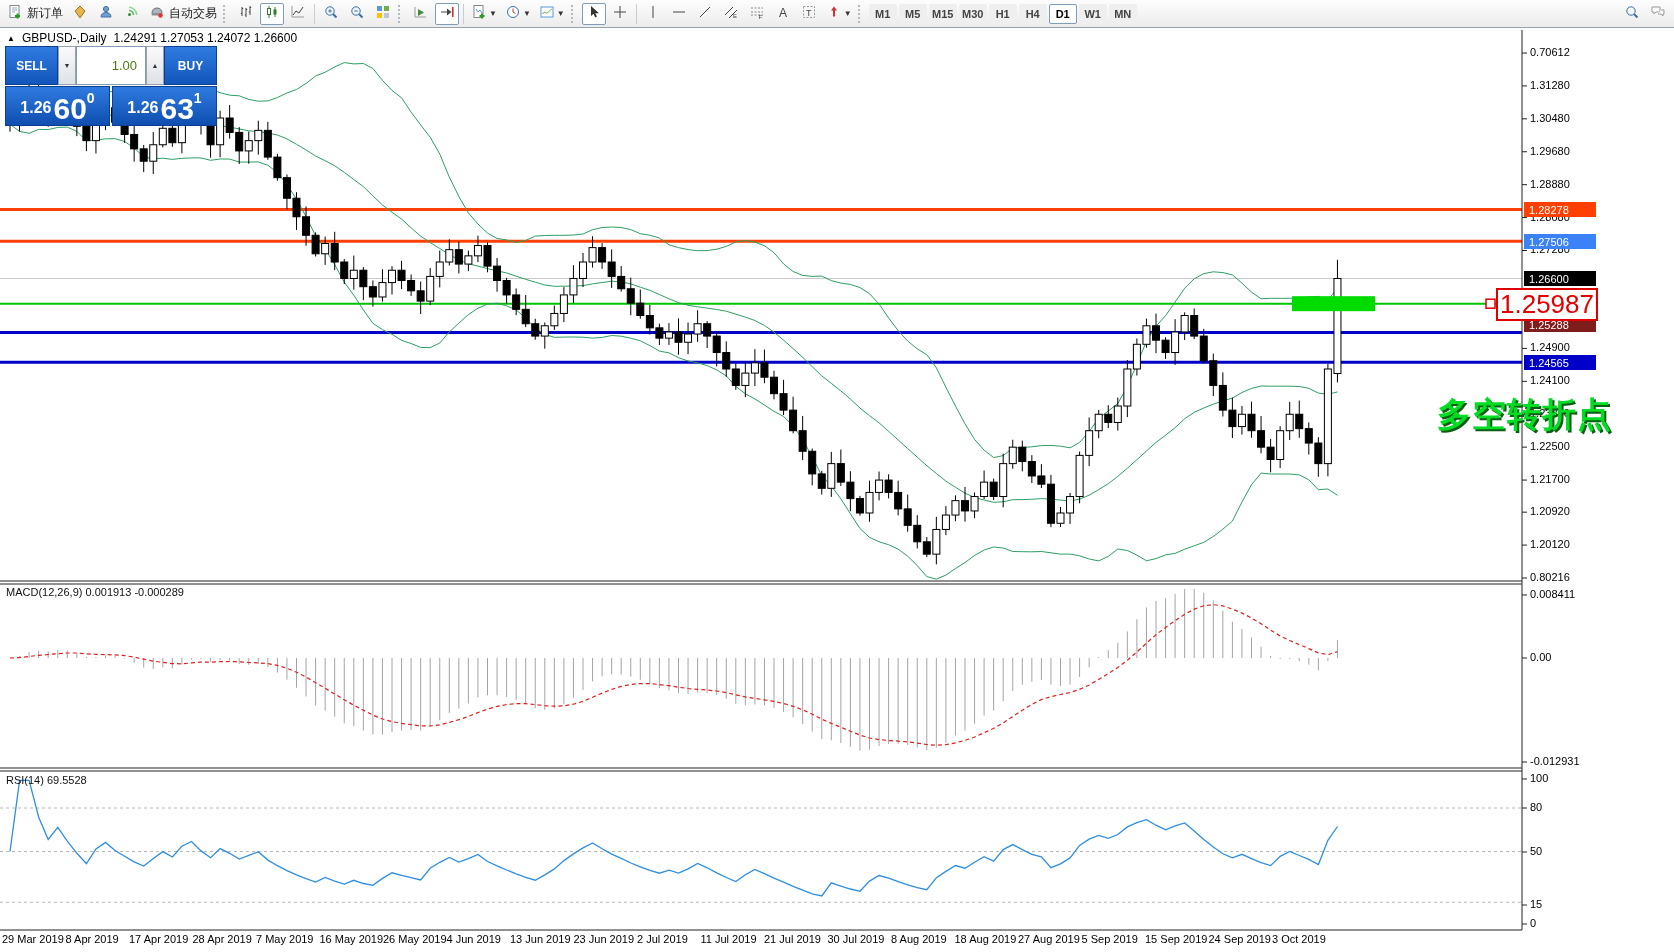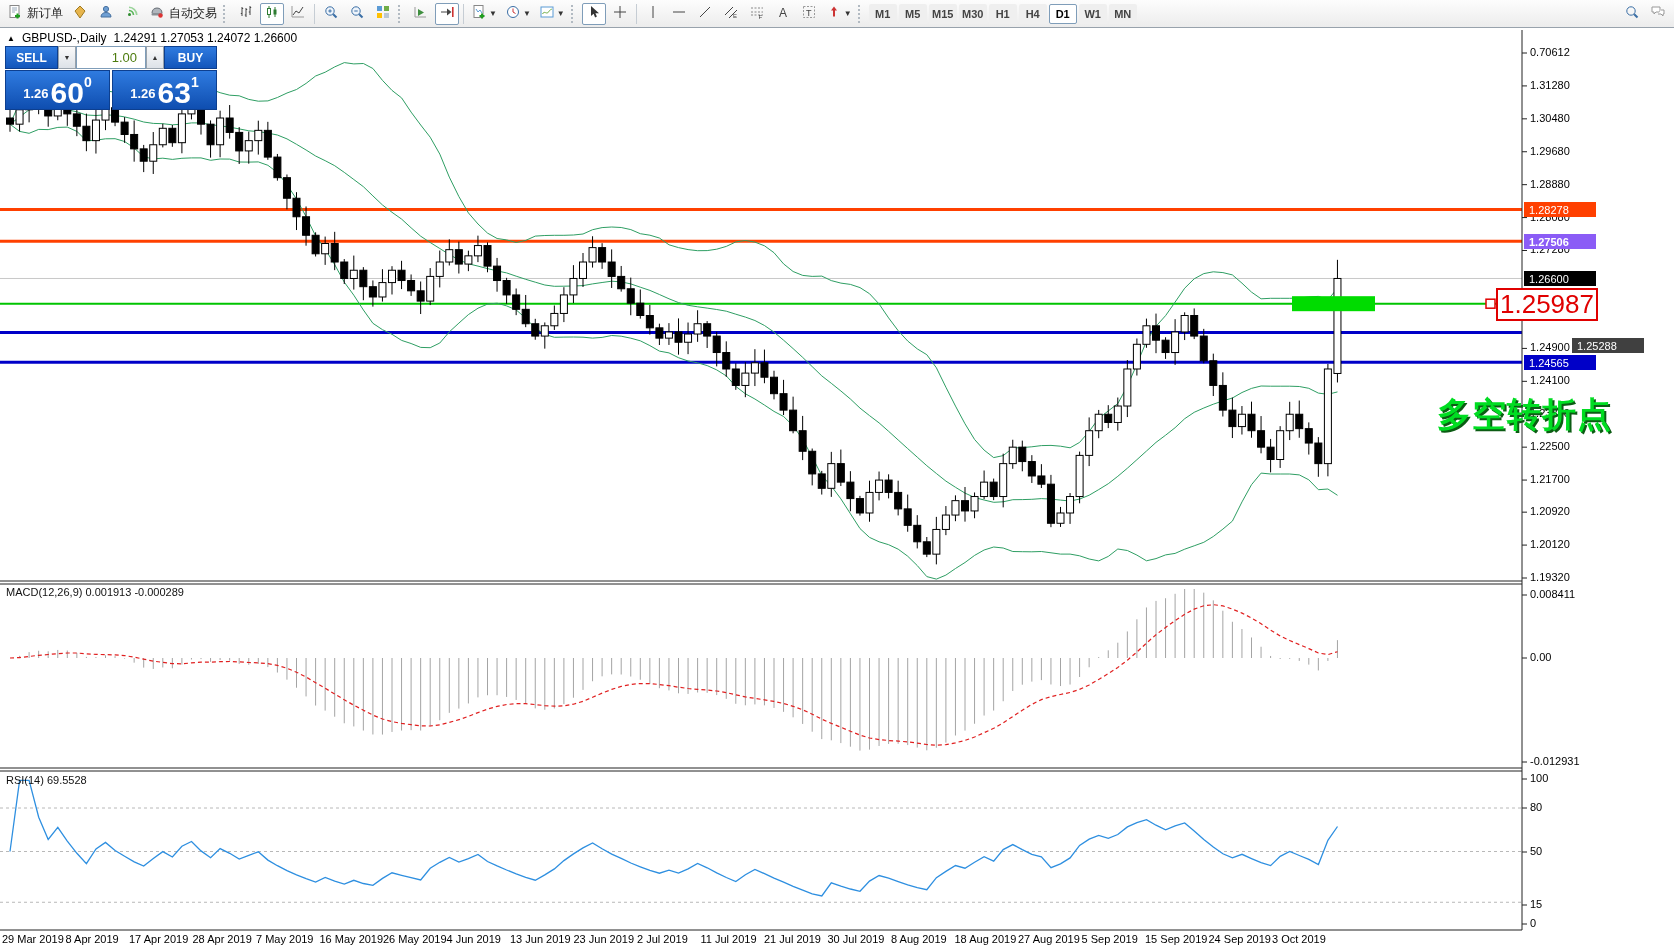--- a/index.html
+++ b/index.html
@@ -29,31 +29,31 @@
   .tag{position:absolute;left:1524px;width:72px;height:15px;box-sizing:border-box;font-size:11px;
        display:flex;align-items:center;padding-left:5px;white-space:nowrap;}
   .datelab{position:absolute;top:933px;font-size:11px;color:#000;white-space:nowrap;}
   .ind-label{position:absolute;font-size:11px;color:#111;z-index:15;}
   
   .chart-title{position:absolute;left:7px;top:31px;z-index:15;display:flex;align-items:center;gap:7px;
      font-size:12px;color:#000;}
   .chart-title .tri{font-size:8px;}
   
   .trade-panel{position:absolute;left:5px;top:46px;width:212px;z-index:20;}
-  .tp-row1{display:flex;height:23px;}
+  .tp-row1{display:flex;height:39px;}
   .btn-trade{width:53px;background:linear-gradient(#2f7be0,#1356bb);color:#fff;font-weight:bold;font-size:12px;
      display:flex;align-items:center;justify-content:center;border:1px solid #0d3f8f;box-sizing:border-box;}
   .spin{width:18px;background:linear-gradient(#fafafa,#dde2e8);border:1px solid #98a2ac;box-sizing:border-box;
      font-size:7px;color:#333;display:flex;align-items:center;justify-content:center;}
   .vol{flex:1;background:#fff;border:1px solid #7f9db9;box-sizing:border-box;font-size:13px;color:#4d7c0f;
      display:flex;align-items:center;justify-content:flex-end;padding-right:8px;}
   .tp-row2{display:flex;margin-top:1px;gap:2px;}
   .pbox{flex:1;height:40px;background:linear-gradient(#2f7be0,#0f4eb0);border:1px solid #0d3f8f;box-sizing:border-box;
      color:#fff;display:flex;align-items:flex-end;justify-content:center;padding-bottom:4px;}
-  .pbox .pre{font-size:13px;font-weight:bold;margin:0 2px 4px 0;}
+  .pbox .pre{font-size:16px;font-weight:bold;margin:0 2px 4px 0;}
   .pbox .big{font-size:30px;font-weight:bold;line-height:25px;}
   .pbox .sup{font-size:14px;font-weight:bold;margin-bottom:15px;}
   
   .red-box{position:absolute;left:1496px;top:288px;width:102px;height:33px;box-sizing:border-box;
      border:2px solid #e00000;background:#fff;color:#e00000;font-size:26px;
      display:flex;align-items:center;justify-content:center;z-index:30;}
   .cn-note{position:absolute;left:1437px;top:392px;font-size:34px;font-weight:bold;color:#00dd22;
      text-shadow:2px 2px 0 #0c5c14;z-index:30;letter-spacing:1px;white-space:nowrap;}
 </style>
 </head>
@@ -734,33 +734,33 @@
     <div class="axlab" style="left: 1530px; top: 210.577px;">1.28080</div>
     <div class="axlab" style="left: 1530px; top: 243.492px;">1.27280</div>
     <div class="axlab" style="left: 1530px; top: 308.5px;">1.25700</div>
     <div class="axlab" style="left: 1530px; top: 341.415px;">1.24900</div>
     <div class="axlab" style="left: 1530px; top: 374.331px;">1.24100</div>
     <div class="axlab" style="left: 1530px; top: 407.246px;">1.23300</div>
     <div class="axlab" style="left: 1530px; top: 440.161px;">1.22500</div>
     <div class="axlab" style="left: 1530px; top: 473.077px;">1.21700</div>
     <div class="axlab" style="left: 1530px; top: 505.169px;">1.20920</div>
     <div class="axlab" style="left: 1530px; top: 538.085px;">1.20120</div>
-    <div class="axlab" style="left: 1530px; top: 571px;">1.19320</div>
+    <div class="axlab" style="left: 1530px; top: 571px;">0.80216</div>
     <div class="axlab" style="left: 1530px; top: 588px;">0.008411</div>
     <div class="axlab" style="left: 1530px; top: 651px;">0.00</div>
     <div class="axlab" style="left: 1530px; top: 755px;">-0.012931</div>
     <div class="axlab" style="left: 1530px; top: 772px;">100</div>
     <div class="axlab" style="left: 1530px; top: 801px;">80</div>
     <div class="axlab" style="left: 1530px; top: 845px;">50</div>
     <div class="axlab" style="left: 1530px; top: 898px;">15</div>
     <div class="axlab" style="left: 1530px; top: 917px;">0</div>
     <div class="tag" style="left: 1524px; top: 202.43px; background: rgb(255, 64, 0); color: rgb(255, 255, 255);">1.28278</div>
-    <div class="tag" style="left: 1524px; top: 234.194px; background: #8b5cf6; color: rgb(255, 255, 255); font-weight: bold;">1.27506</div>
+    <div class="tag" style="left: 1524px; top: 234.194px; background: #3b82f6; color: rgb(255, 255, 255);">1.27506</div>
     <div class="tag" style="left: 1524px; top: 296.692px; background: rgb(0, 196, 0); color: rgb(0, 0, 0);">1.25987</div>
-    <div class="tag" style="left: 1524px; top: 338px; background: #404040; color: rgb(255, 255, 255); margin-left: 48px;">1.25288</div>
+    <div class="tag" style="left: 1524px; top: 317px; background: #7f1d1d; color: rgb(255, 255, 255);">1.25288</div>
     <div class="tag" style="left: 1524px; top: 355.199px; background: rgb(0, 0, 200); color: rgb(255, 255, 255);">1.24565</div>
     <div class="tag" style="left: 1524px; top: 271.47px; background: rgb(0, 0, 0); color: rgb(255, 255, 255);">1.26600</div>
     <div class="datelab" style="left: 2px; top: 933px;">29 Mar 2019</div>
     <div class="datelab" style="left: 65.5px; top: 933px;">8 Apr 2019</div>
     <div class="datelab" style="left: 129px; top: 933px;">17 Apr 2019</div>
     <div class="datelab" style="left: 192.5px; top: 933px;">28 Apr 2019</div>
     <div class="datelab" style="left: 256px; top: 933px;">7 May 2019</div>
     <div class="datelab" style="left: 319.5px; top: 933px;">16 May 2019</div>
     <div class="datelab" style="left: 383px; top: 933px;">26 May 2019</div>
     <div class="datelab" style="left: 446.5px; top: 933px;">4 Jun 2019</div>

